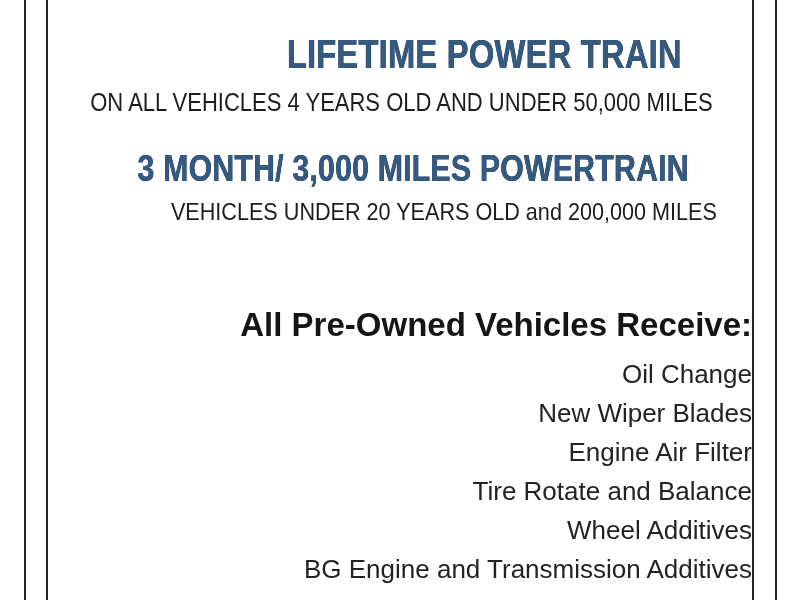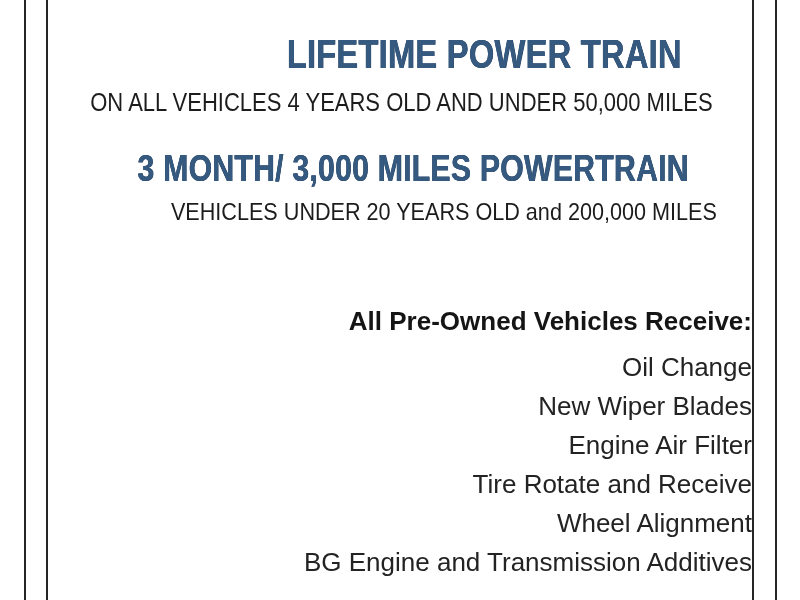--- a/index.html
+++ b/index.html
@@ -102,21 +102,21 @@
   
   .services {
     position: absolute;
     left: 0; right: 0;
     top: 300px;
   }
   .services-heading {
     color: #151515;
     font-family: "Liberation Sans", sans-serif;
     font-weight: 700;
-    font-size: 26px;
+    font-size: 33px;
     line-height: 1;
     margin: 0 0 14px 0;
     white-space: nowrap;
   }
   .services-list {
     list-style: none;
     margin: 0;
     padding: 0;
   }
   .services-list li {
@@ -149,20 +149,20 @@
 
     <div class="subline block2-sub">VEHICLES UNDER 20 YEARS OLD and 200,000 MILES</div>
 
     <div class="services">
       <div class="services-heading">All Pre-Owned Vehicles Receive:</div>
 
       <ul class="services-list">
         <li>Oil Change</li>
         <li>New Wiper Blades</li>
         <li>Engine Air Filter</li>
-        <li>Tire Rotate and Receive</li>
-        <li>Wheel Alignment</li>
+        <li>Tire Rotate and Balance</li>
+        <li>Wheel Additives</li>
         <li>BG Engine and Transmission Additives</li>
       </ul>
     </div>
 
   </div>
 </div>
 
 </body></html>

